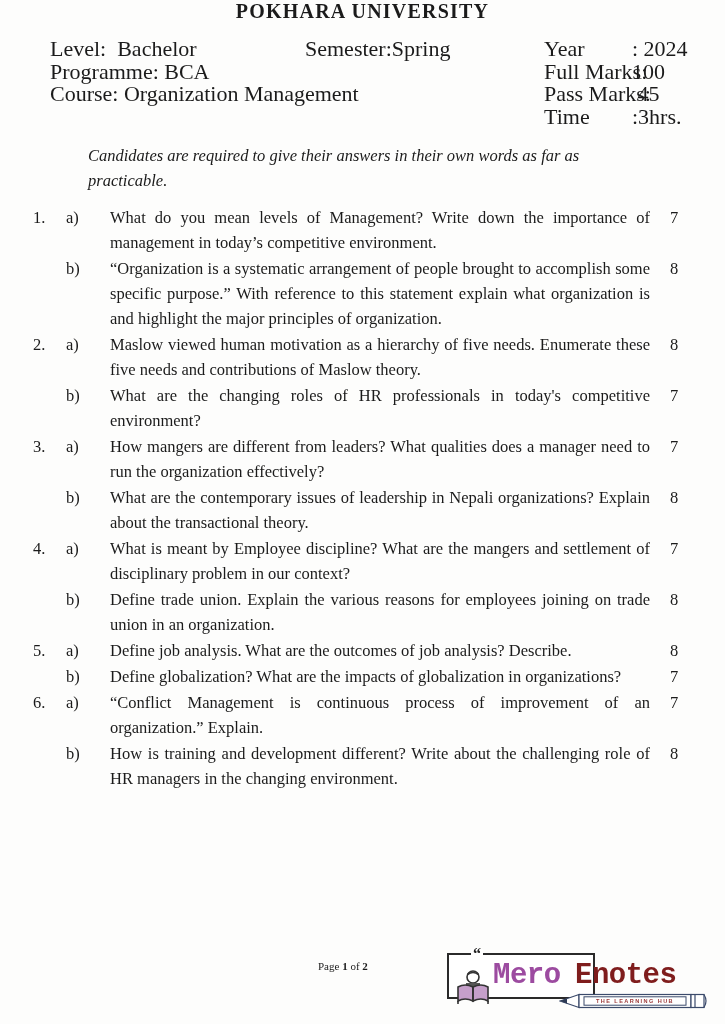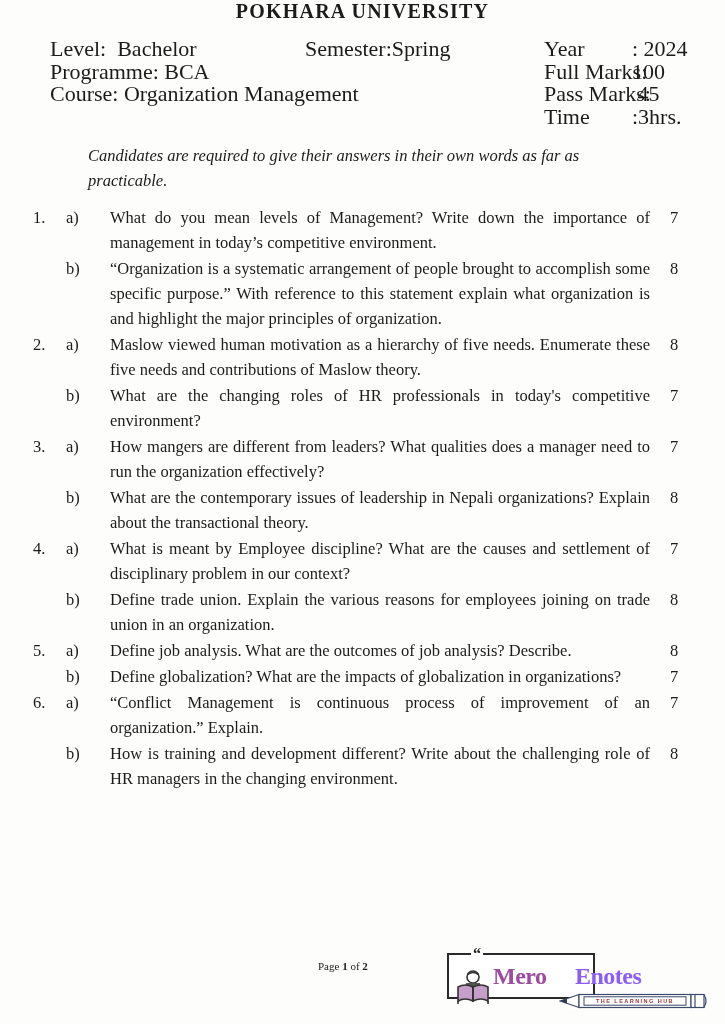--- a/index.html
+++ b/index.html
@@ -85,28 +85,28 @@
   }
   .quote-close {
     position: absolute; left: 118px; top: 44px;
     font-size: 16px; font-weight: bold; color: #222;
     font-family: "Liberation Serif", serif;
     background: #fff; padding: 0 2px; line-height: 10px;
   }
   .mascot { position: absolute; left: 5px; top: 13px; }
   .logo-word {
     position: absolute; top: 12px;
-    font-family: Liberation Serif, serif;
+    font-family: Liberation Mono, monospace;
     font-weight: bold;
-    font-size: 24px;
+    font-size: 29px;
     letter-spacing: -0.5px;
     line-height: 40px;
   }
   .logo-mero   { left: 46px;  color: #9c4ba0; }
-  .logo-enotes { left: 128px; color: #8b5cf6; }
+  .logo-enotes { left: 128px; color: #7f1d1d; }
   .pencil { position: absolute; left: 112px; top: 48px; }
 </style>
 </head>
 <body>
 
 <div class="paper">
 
   <div class="title">POKHARA UNIVERSITY</div>
 
   <div class="info">
@@ -182,21 +182,21 @@
       <div class="q-row">
         <div class="q-num"></div>
         <div class="q-part">b)</div>
         <div class="q-text">What are the contemporary issues of leadership in Nepali organizations? Explain about the transactional theory.</div>
         <div class="q-marks">8</div>
       </div>
 
       <div class="q-row">
         <div class="q-num">4.</div>
         <div class="q-part">a)</div>
-        <div class="q-text">What is meant by Employee discipline? What are the causes and settlement of disciplinary problem in our context?</div>
+        <div class="q-text">What is meant by Employee discipline? What are the mangers and settlement of disciplinary problem in our context?</div>
         <div class="q-marks">7</div>
       </div>
 
       <div class="q-row">
         <div class="q-num"></div>
         <div class="q-part">b)</div>
         <div class="q-text">Define trade union. Explain the various reasons for employees joining on trade union in an organization.</div>
         <div class="q-marks">8</div>
       </div>
 

